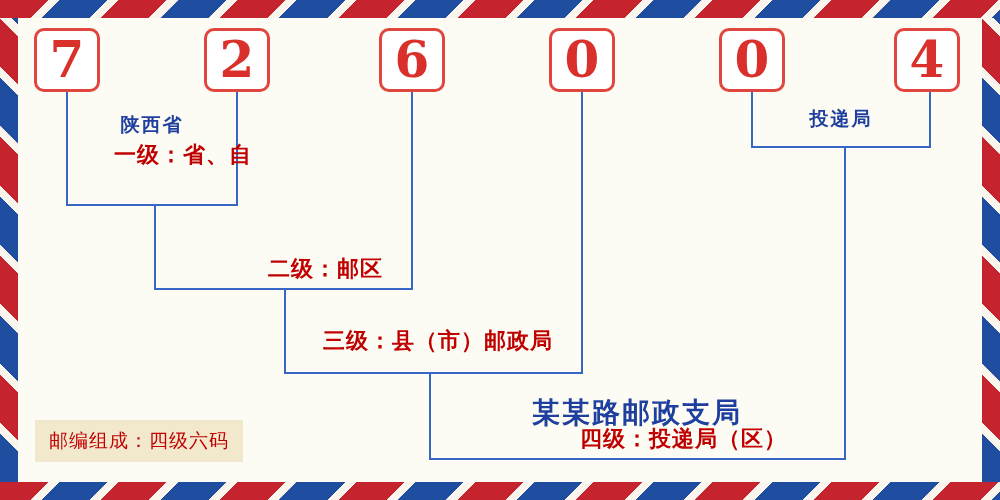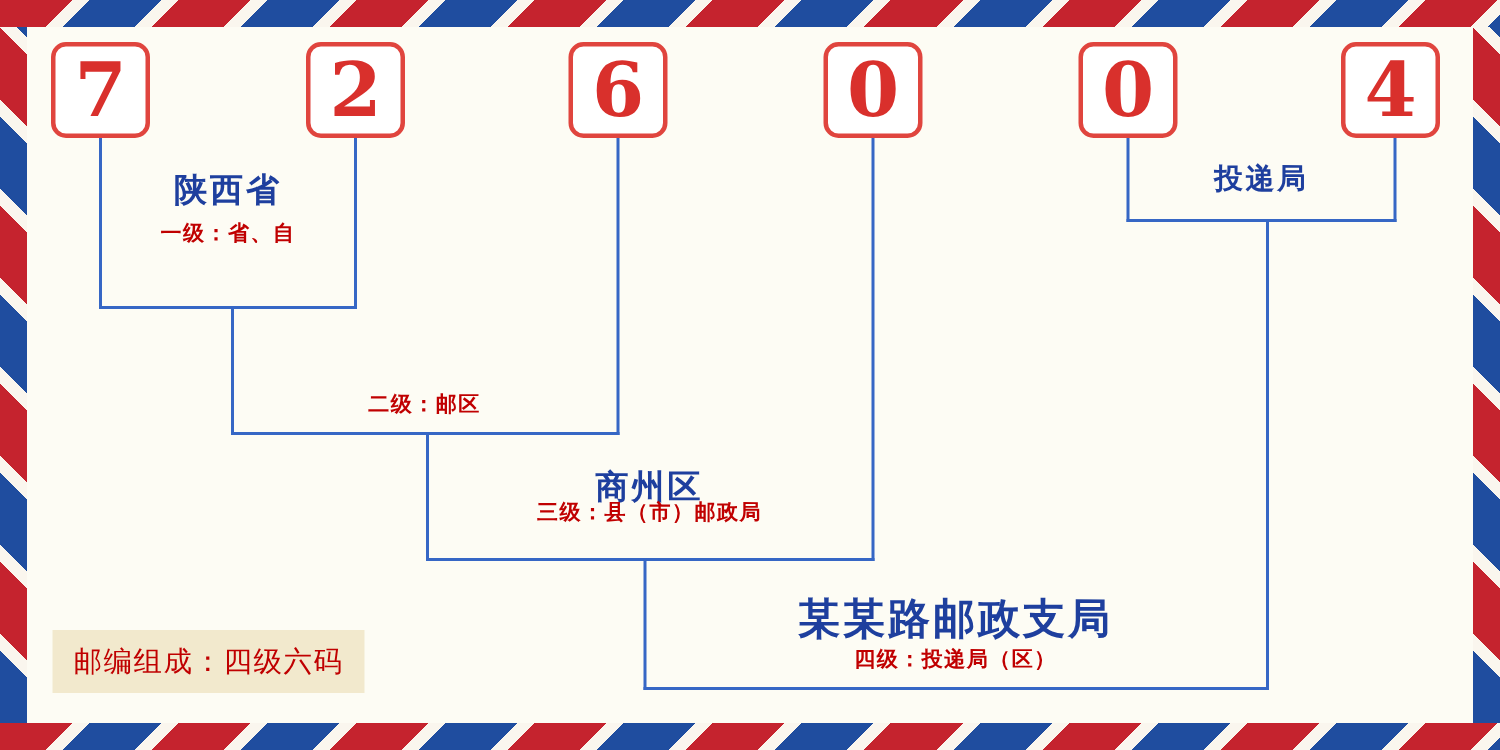--- a/index.html
+++ b/index.html
@@ -44,26 +44,26 @@
   }
 
   
   .vline, .hline { position:absolute; background:var(--line,#3667c5); z-index:1; }
   .vline { width:2px; }
   .hline { height:2px; }
 
   
   .lvl-name {
     position:absolute; text-align:center; z-index:2;
-    font-weight:bold; font-size:22px; letter-spacing:2px;
+    font-weight:bold; font-size:19px; letter-spacing:2px;
     color:var(--heading,#1e3f9e);
   }
   .lvl-desc {
-    position:absolute; text-align:center; z-index:2;
-    font-weight:bold; font-size:14px; letter-spacing:1px;
+    position:absolute; text-align:right; z-index:2;
+    font-weight:bold; font-size:22px; letter-spacing:1px;
     color:var(--desc,#c00000); line-height:26px;
   }
   .lvl-desc span { display:block; }
 
   .badge {
     position:absolute; left:35px; top:420px; z-index:2;
     background:var(--badge_bg,#f2e9cd); color:var(--desc,#c00000);
     font-weight:normal; font-size:19px; letter-spacing:1px;
     padding:8px 14px;
   }
@@ -117,21 +117,20 @@
   <div class="hline" style="left:751px; top:146px; width:180px"></div>
   <div class="vline" style="left:929px; top:92px;  height:56px"></div>
 
   <div class="lvl-name" style="left:52px; top:112px; width:200px">陕西省</div>
   <div class="lvl-desc" style="left:52px; top:142px; width:200px">
     <span>一级：省、自</span>
   </div>
 
   <div class="lvl-desc" style="left:183px; top:256px; width:200px">二级：邮区</div>
 
-  <div class="lvl-name" style="left:323px; top:310px; width:220px">商州区</div>
   <div class="lvl-desc" style="left:313px; top:328px; width:240px">三级：县（市）邮政局</div>
 
   <div class="lvl-name" style="left:487px; top:394px; width:300px; font-size:28px">某某路邮政支局</div>
   <div class="lvl-desc" style="left:487px; top:426px; width:300px">四级：投递局（区）</div>
 
   <div class="lvl-name" style="left:761px; top:106px; width:160px; font-size:19px">投递局</div>
 
   <div class="badge">邮编组成：四级六码</div>
 
 </div>

